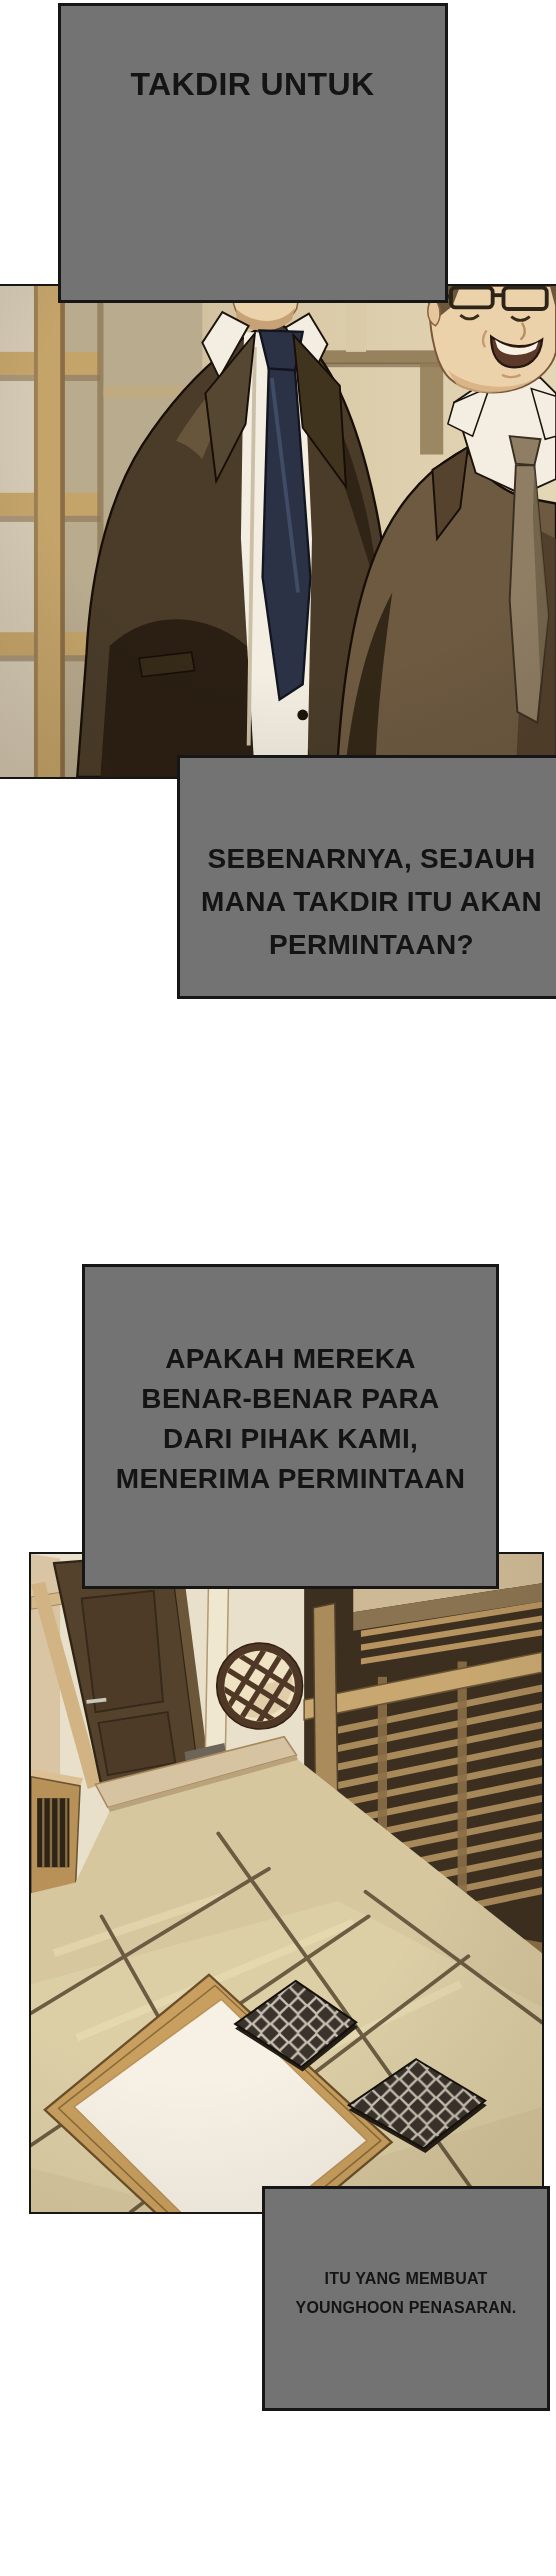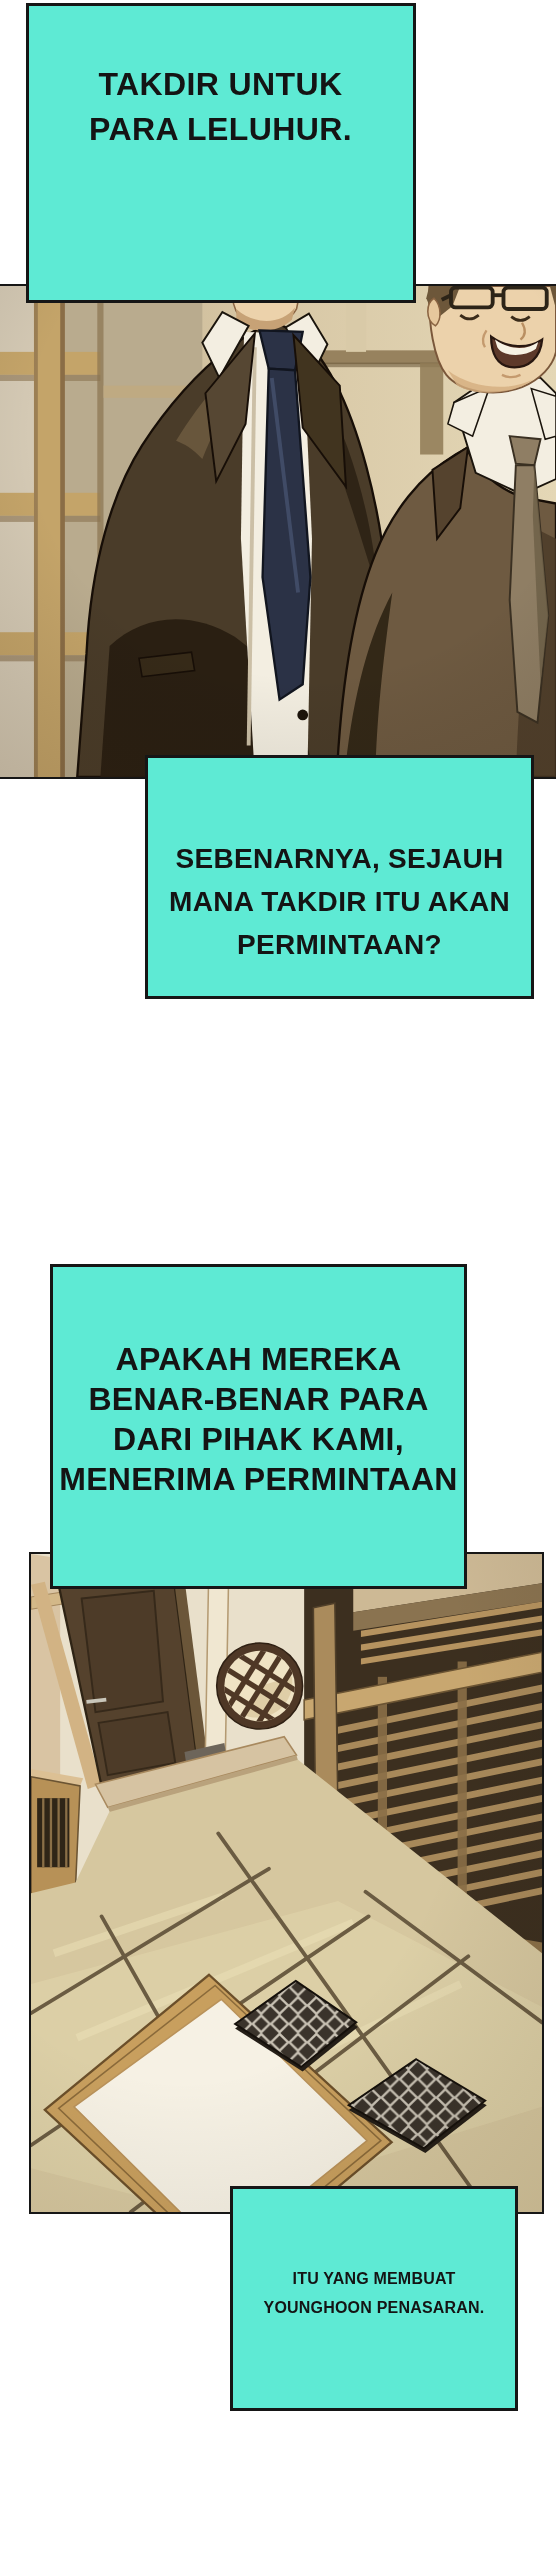--- a/index.html
+++ b/index.html
@@ -7,30 +7,30 @@
     position:relative;width:556px;height:2576px;margin:0;
     background:var(--page-bg,#ffffff);
     font-family:"Liberation Sans","DejaVu Sans",sans-serif;
     overflow:hidden;
   }
   .panel{position:absolute;box-sizing:border-box;overflow:hidden;background:#d8c7a5;z-index:1;}
   .panel svg{display:block;width:100%;height:100%;}
   .panel-suits{left:0;top:284px;width:556px;height:495px;
     border-top:2.3px solid var(--ink,#161616);border-bottom:2.3px solid var(--ink,#161616);}
   .panel-room{left:29px;top:1552px;width:515px;height:662px;border:2.3px solid var(--ink,#161616);}
-  .nbox{position:absolute;background:#5eead4;border:3.1px solid var(--ink,#161616);
-    box-sizing:border-box;z-index:2;}
+  .nbox{position:absolute;background:#737373;border:3.1px solid var(--ink,#161616);
+    box-sizing:border-box;z-index:2;margin-left:32px;}
   .nbox .txt{position:absolute;left:0;right:0;text-align:center;font-weight:700;
     color:#141414;white-space:nowrap;}
   .nbox-1{left:25.5px;top:3.1px;width:390px;height:300px;}
   .nbox-1 .txt{top:56px;font-size:32px;line-height:45px;letter-spacing:0.4px;}
   .nbox-2{left:145px;top:755px;width:389px;height:244px;}
   .nbox-2 .txt{top:79px;font-size:28px;line-height:43px;letter-spacing:0.3px;}
   .nbox-3{left:50px;top:1264px;width:417px;height:325px;}
-  .nbox-3 .txt{top:72px;font-size:32px;line-height:40px;letter-spacing:0.3px;}
+  .nbox-3 .txt{top:72px;font-size:28px;line-height:40px;letter-spacing:0.3px;}
   .nbox-4{left:230px;top:2186px;width:288px;height:225px;}
   .nbox-4 .txt{top:75px;font-size:16px;line-height:29px;letter-spacing:0.2px;}
 </style>
 </head>
 <body>
 
 <div class="page">
 
   <div class="panel panel-suits">
     <svg viewBox="0 0 720 641" preserveAspectRatio="none">
@@ -261,21 +261,20 @@
         <polygon points="502,658 592,712 512,774 414,718" fill="url(#diaper)" stroke="#15100b" stroke-width="2.5"></polygon>
       </g>
 
       <rect x="0" y="0" width="666" height="857" fill="url(#roomvig)"></rect>
     </svg>
   </div>
 
   <div class="nbox nbox-1">
     <div class="txt">
       <div>TAKDIR UNTUK</div>
-      <div>PARA LELUHUR.</div>
     </div>
   </div>
 
   <div class="nbox nbox-2">
     <div class="txt">
       <div>SEBENARNYA, SEJAUH</div>
       <div>MANA TAKDIR ITU AKAN</div>
       <div>PERMINTAAN?</div>
     </div>
   </div>

